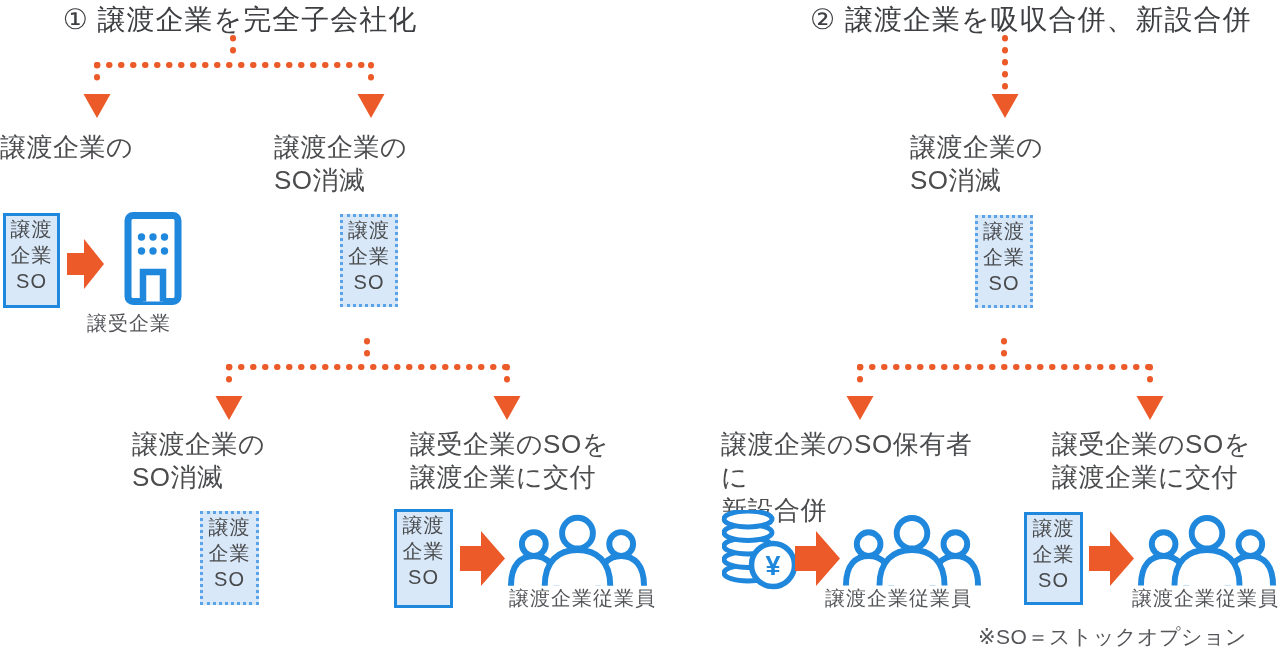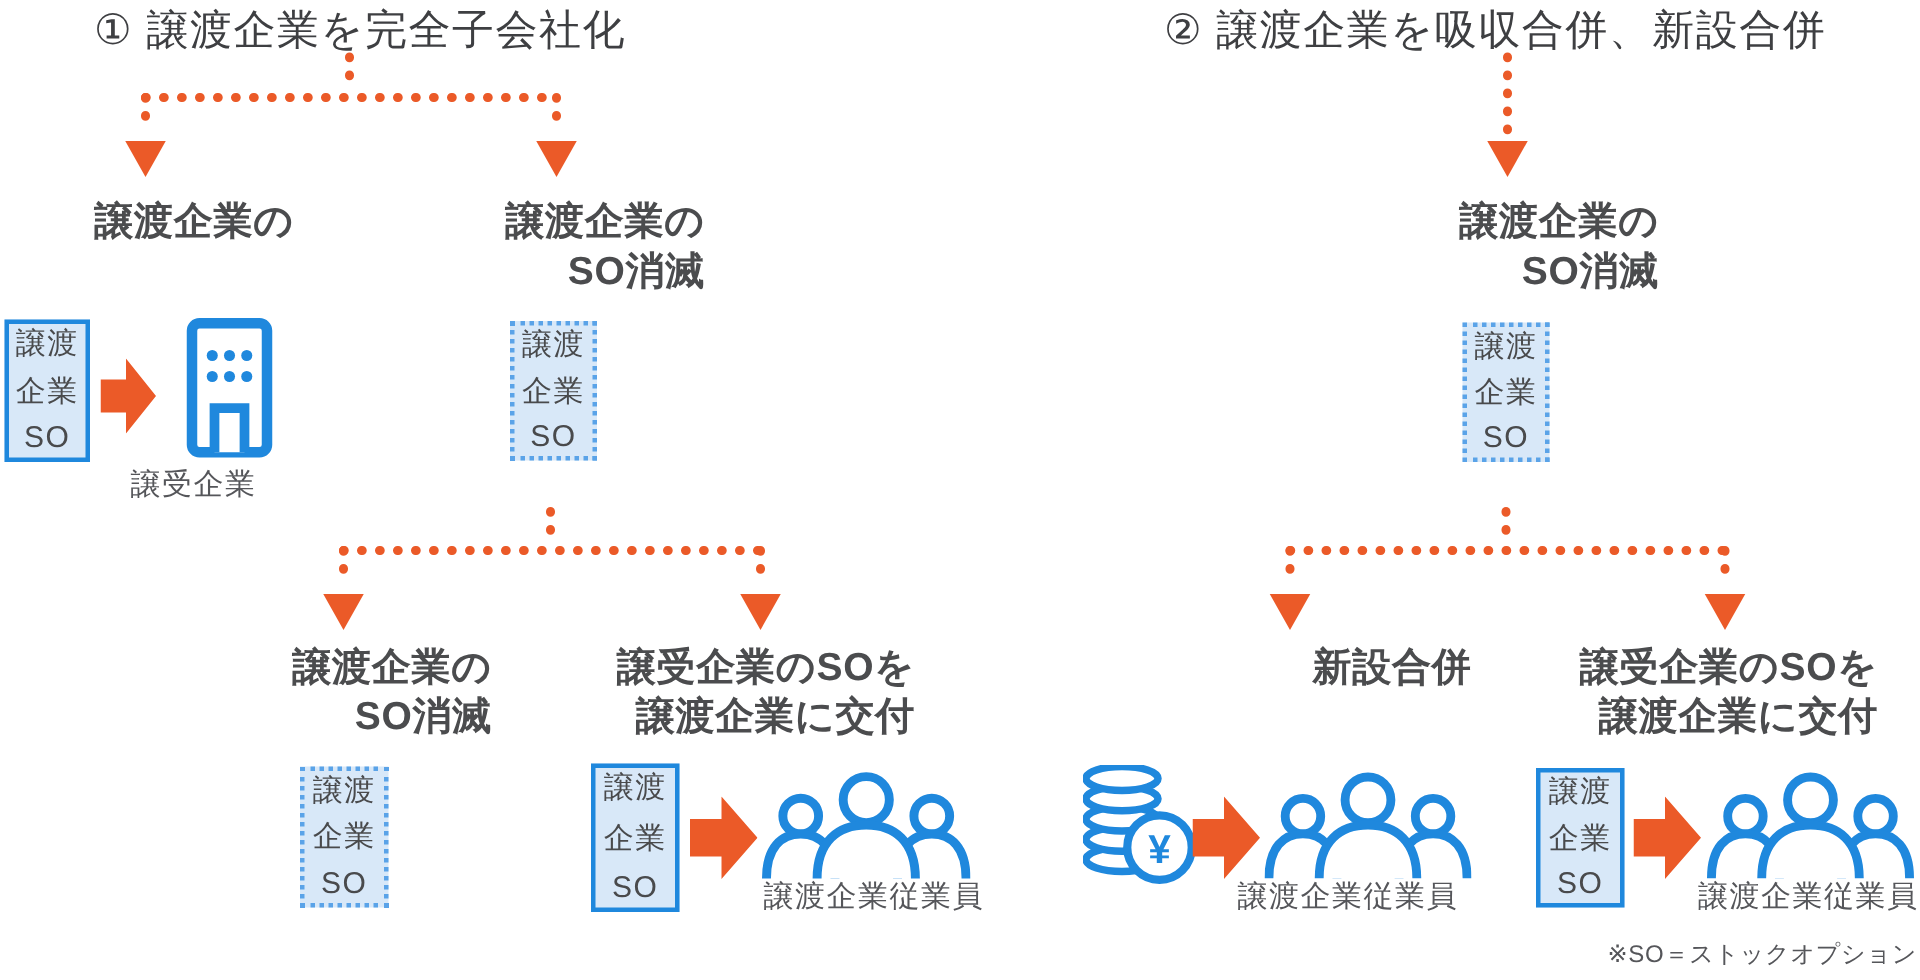--- a/index.html
+++ b/index.html
@@ -1,26 +1,26 @@
 <!DOCTYPE html>
 <html><head>
 <meta charset="utf-8">
 <style>
   html,body{margin:0;padding:0;background:#fff;}
   #canvas{
     position:relative;width:1280px;height:653px;background:#ffffff;overflow:hidden;
     font-family:"Liberation Sans","DejaVu Sans",sans-serif;color:#494a4c;
   }
   .heading{position:absolute;font-size:28px;line-height:34px;color:#3e3f42;text-align:center;letter-spacing:1px;white-space:nowrap;}
-  .nodelabel{position:absolute;text-align:right;font-size:26px;line-height:33px;color:#4b4c4e;letter-spacing:0.5px;font-weight:bold;}
+  .nodelabel{position:absolute;text-align:left;font-size:26px;line-height:33px;color:#4b4c4e;letter-spacing:0.5px;}
   .minilabel{position:absolute;font-size:20px;line-height:22px;color:#55565a;letter-spacing:1px;white-space:nowrap;}
-  .footnote{position:absolute;font-size:16px;line-height:22px;color:#55565a;text-align:right;letter-spacing:0.5px;}
+  .footnote{position:absolute;font-size:21px;line-height:22px;color:#55565a;text-align:left;letter-spacing:0.5px;}
   .sobox{
     position:absolute;box-sizing:border-box;background:#d8e8f8;border:3px solid #1f88dd;
-    display:flex;flex-direction:column;justify-content:space-between;align-items:center;
+    display:flex;flex-direction:column;justify-content:flex-start;align-items:center;
     font-size:20px;line-height:26px;color:#494a4c;text-align:center;letter-spacing:1px;
   }
   .sobox.dashed{border:3px dotted #5aa3e8;}
   .icon{position:absolute;}
   svg{display:block;}
   .dotline{stroke:#eb5a28;stroke-width:6;fill:none;stroke-linecap:round;stroke-dasharray:0.5 11.5;}
   .tri{fill:#eb5a28;stroke:none;}
   .barrow{fill:#eb5a28;}
   .bluestroke{stroke:#1f88dd;fill:#ffffff;}
 </style>
@@ -126,34 +126,35 @@
     <circle class="bluestroke" cx="26" cy="30" r="12" stroke-width="6"></circle>
     <path class="bluestroke" d="M3,72 C3,51 13,42 26,42 C39,42 49,51 49,72" stroke-width="6"></path>
     <circle class="bluestroke" cx="114" cy="30" r="12" stroke-width="6"></circle>
     <path class="bluestroke" d="M91,72 C91,51 101,42 114,42 C127,42 137,51 137,72" stroke-width="6"></path>
     <circle class="bluestroke" cx="70" cy="19" r="15.5" stroke-width="6"></circle>
     <path class="bluestroke" d="M37,72 C37,47 51,36 70,36 C89,36 103,47 103,72" stroke-width="6"></path>
   </svg>
 
   <div class="minilabel" style="left:509px;top:587px;width:150px;">譲渡企業従業員</div>
 
-  <div class="heading" style="left:776px;top:3px;width:400px;">② 譲渡企業を吸収合併、新設合併</div>
+  <div class="heading" style="left:810px;top:3px;width:400px;">② 譲渡企業を吸収合併、新設合併</div>
 
   <div class="nodelabel" style="left:910px;top:131px;width:196px;">
     <div>譲渡企業の</div>
     <div>SO消滅</div>
   </div>
 
   <div class="sobox dashed" style="left:975px;top:215px;width:58px;height:93px;">
     <div>譲渡</div>
     <div>企業</div>
     <div>SO</div>
   </div>
 
   <div class="nodelabel" style="left:721px;top:428px;width:260px;">
+    <div>譲渡企業のSO保有者に</div>
     <div>新設合併</div>
   </div>
 
   <div class="nodelabel" style="left:1052px;top:428px;width:200px;">
     <div>譲受企業のSOを</div>
     <div>譲渡企業に交付</div>
   </div>
 
   <svg class="icon" style="left:722px;top:510px;" width="78" height="80" viewBox="0 0 78 80">
     <ellipse class="bluestroke" cx="26" cy="63" rx="24" ry="8" stroke-width="5"></ellipse>

